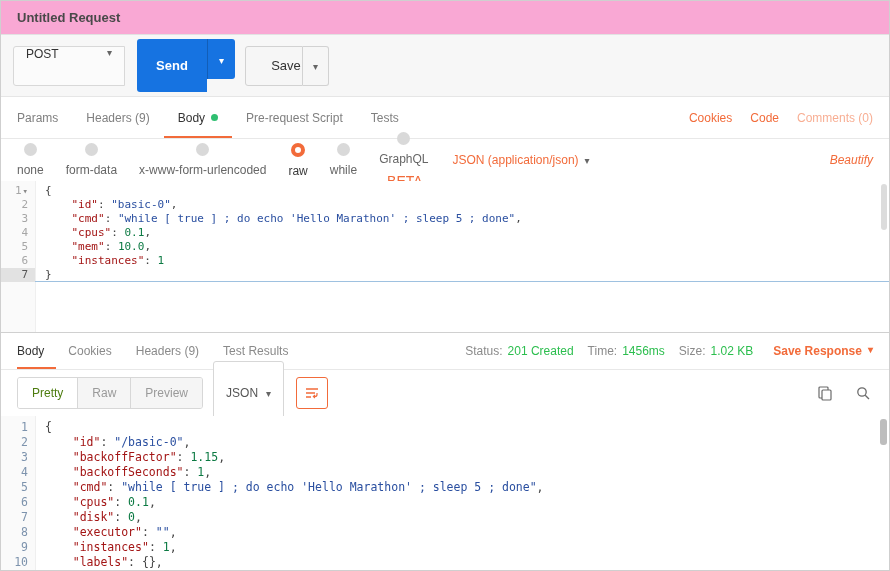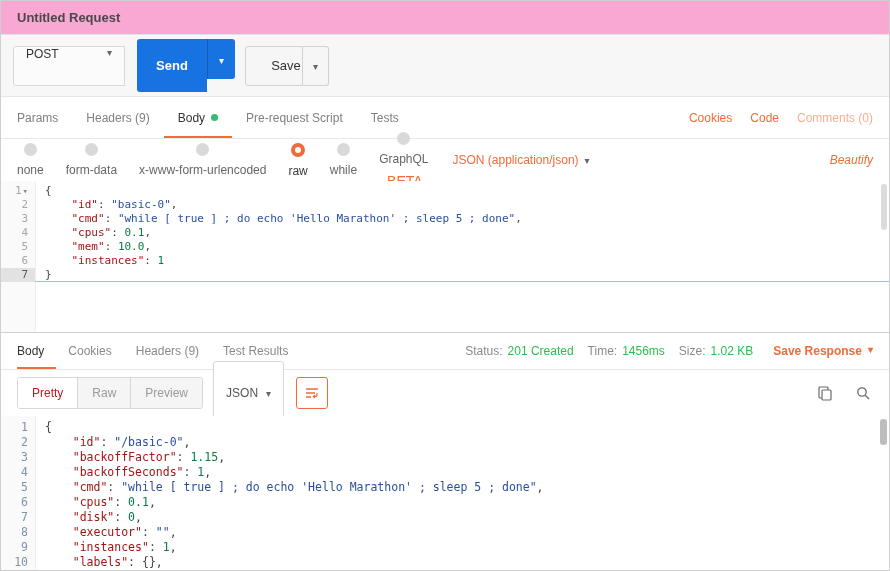--- a/index.html
+++ b/index.html
@@ -119,21 +119,21 @@
   .response-meta { margin-left: auto; display: flex; align-items: center; gap: 14px; }
   .meta { display: flex; align-items: center; gap: 5px; }
   .meta-label { color: #8a8a8a; }
   .meta-value { color: #2cbe4e; }
   .save-response { color: #f26b3a; font-weight: bold; display: flex; align-items: flex-start; gap: 6px; margin-left: 6px; }
 
   .response-toolbar { height: 46px; display: flex; align-items: center; padding: 0 16px; gap: 10px; background: #fff; }
   .segmented { display: flex; border: 1px solid #d7d7d7; border-radius: 3px; overflow: hidden; font-size: 12px; }
   .seg { padding: 8px 14px; color: #9a9a9a; background: #f5f5f5; border-left: 1px solid #d7d7d7; }
   .seg:first-child { border-left: none; }
-  .seg.active { background: #fff; color: #b91c1c; }
+  .seg.active { background: #fff; color: #4d7c0f; }
   .format-select { border: 1px solid #d7d7d7; border-radius: 3px; padding: 24px 12px; font-size: 12px; color: #555; display: flex; align-items: center; gap: 8px; background: #fff; }
   .wrap-btn { width: 32px; height: 32px; border: 1px solid #f26b3a; border-radius: 3px; display: flex; align-items: center; justify-content: center; margin-left: 2px; }
   .toolbar-right { margin-left: auto; display: flex; align-items: center; gap: 18px; }
   .icon-btn { display: flex; align-items: center; justify-content: center; width: 20px; height: 20px; }
 </style>
 </head>
 <body>
 
 <div class="titlebar">
   <span>Untitled Request</span>

